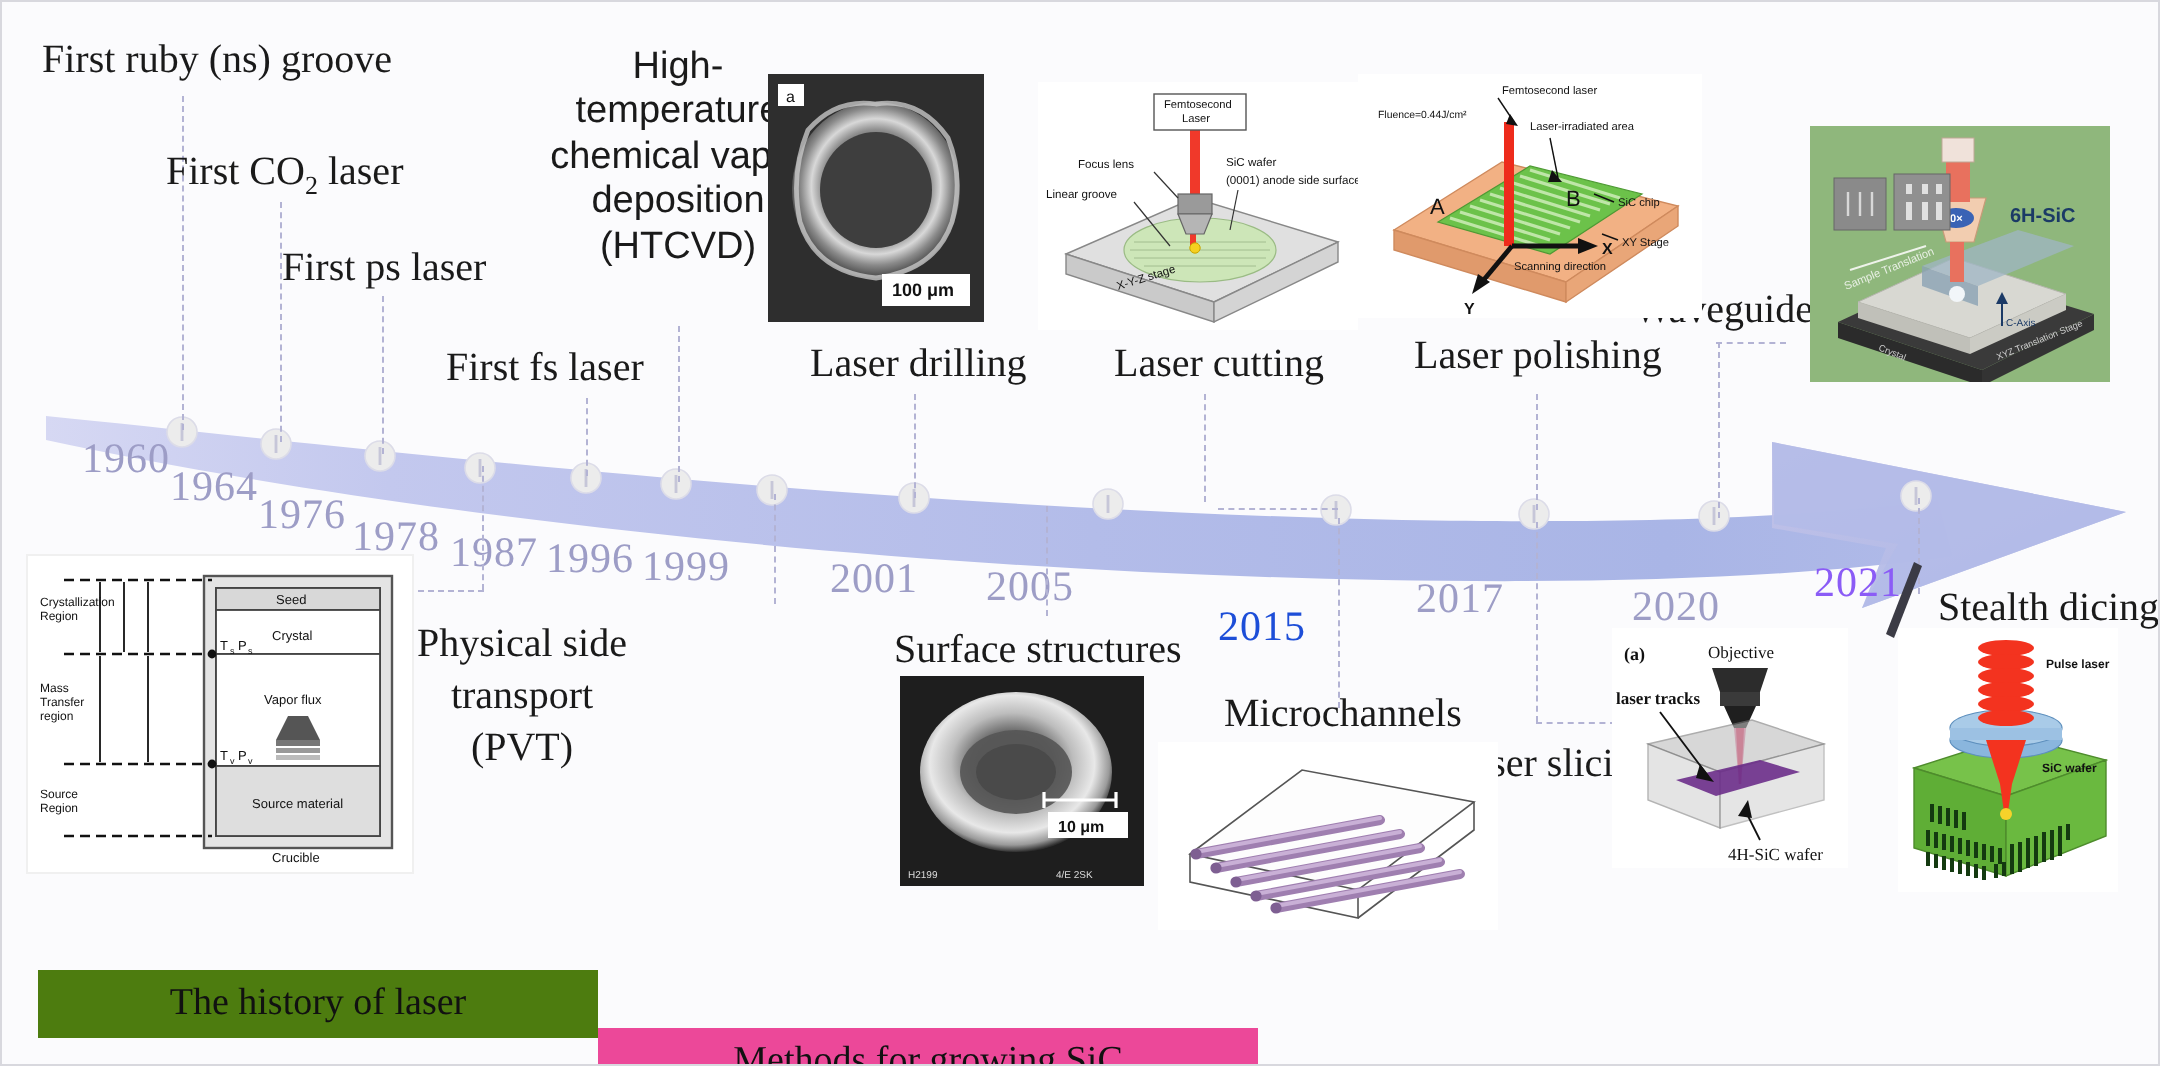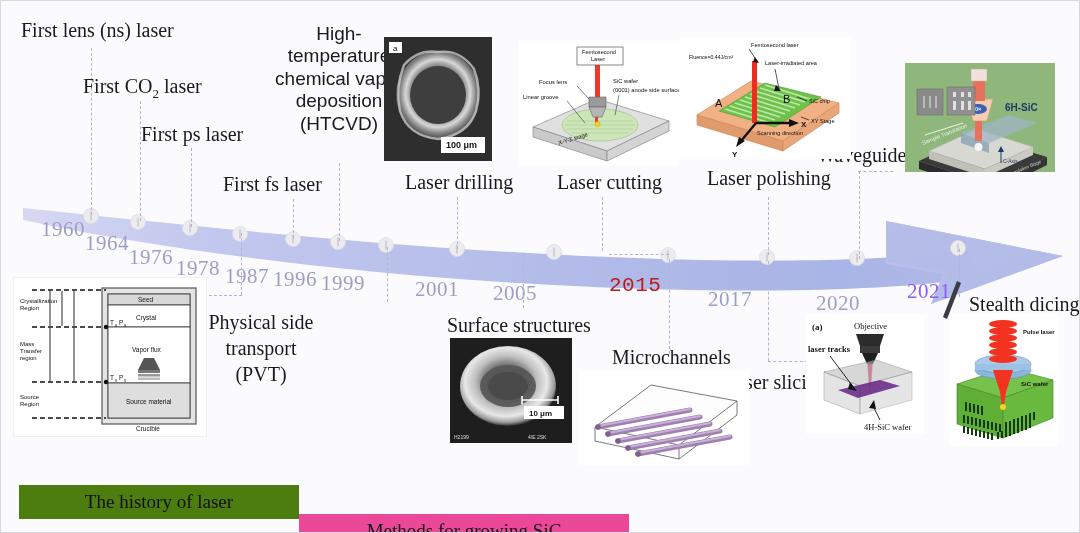--- a/index.html
+++ b/index.html
@@ -163,21 +163,21 @@
   <div id="years-layer" class="abs" style="left:0;top:0;width:1080px;height:533px;">
       <div class="year" style="left: 40px; top: 216px; color: rgb(157, 157, 198);">1960</div>
       <div class="year" style="left: 84px; top: 230px; color: rgb(157, 157, 198);">1964</div>
       <div class="year" style="left: 128px; top: 244px; color: rgb(157, 157, 198);">1976</div>
       <div class="year" style="left: 175px; top: 255px; color: rgb(157, 157, 198);">1978</div>
       <div class="year" style="left: 224px; top: 263px; color: rgb(157, 157, 198);">1987</div>
       <div class="year" style="left: 272px; top: 266px; color: rgb(157, 157, 198);">1996</div>
       <div class="year" style="left: 320px; top: 270px; color: rgb(157, 157, 198);">1999</div>
       <div class="year" style="left: 414px; top: 276px; color: rgb(157, 157, 198);">2001</div>
       <div class="year" style="left: 492px; top: 280px; color: rgb(157, 157, 198);">2005</div>
-      <div class="year" style="left: 608px; top: 273px; color: #b91c1c; font-family: Liberation Mono, monospace;">2015</div>
+      <div class="year" style="left: 608px; top: 300px; color: #1d4ed8;">2015</div>
       <div class="year" style="left: 707px; top: 286px; color: rgb(157, 157, 198);">2017</div>
       <div class="year" style="left: 815px; top: 290px; color: rgb(157, 157, 198);">2020</div>
       <div class="year" style="left: 906px; top: 278px; color: #8b5cf6;">2021</div>
     </div>
 
   <div class="dash-v" style="left:90px;top:47px;height:167px;"></div>
 
   <div class="dash-v" style="left:139px;top:100px;height:120px;"></div>
 
   <div class="dash-v" style="left:190px;top:147px;height:79px;"></div>
@@ -204,21 +204,21 @@
   <div class="dash-v" style="left:767px;top:196px;height:58px;"></div>
 
   <div class="dash-v" style="left:767px;top:260px;height:100px;"></div>
   <div class="dash-h" style="left:767px;top:360px;width:40px;"></div>
 
   <div class="dash-h" style="left:857px;top:170px;width:35px;"></div>
   <div class="dash-v" style="left:858px;top:170px;height:88px;"></div>
 
   <div class="dash-v" style="left:958px;top:248px;height:48px;"></div>
 
-  <div class="ev serif" style="left:20px;top:18px;font-size:20px;">First lens (ns) laser</div>
+  <div class="ev serif" style="left:20px;top:18px;font-size:20px;">First ruby (ns) groove</div>
 
   <div class="ev serif" style="left:82px;top:74px;font-size:20px;">
     <span>First CO</span><sub style="font-size:13px;">2</sub><span> laser</span>
   </div>
 
   <div class="ev serif" style="left:140px;top:122px;font-size:20px;">First ps laser</div>
 
   <div class="ev serif" style="left:222px;top:172px;font-size:20px;">First fs laser</div>
 
   <div class="ev sans wrap" style="left:272px;top:22px;width:132px;font-size:19px;line-height:1.18;">High-temperature chemical vapor deposition (HTCVD)</div>
@@ -402,21 +402,21 @@
       <line x1="96" y1="32" x2="100" y2="52" stroke="#111" stroke-width="0.7"></line>
       <polygon points="97,48 102,54 95,54" fill="#111"></polygon>
       <text x="130" y="66" font-family="Liberation Sans, sans-serif" font-size="5.6" fill="#111">SiC chip</text>
       <line x1="128" y1="64" x2="118" y2="60" stroke="#111" stroke-width="0.7"></line>
       <text x="132" y="86" font-family="Liberation Sans, sans-serif" font-size="5.6" fill="#111">XY Stage</text>
       <line x1="130" y1="83" x2="122" y2="80" stroke="#111" stroke-width="0.7"></line>
       <text x="78" y="98" font-family="Liberation Sans, sans-serif" font-size="5.6" fill="#111">Scanning direction</text>
     </svg>
   </div>
 
-  <div class="panel" style="left:904px;top:62px;width:150px;height:109px;">
+  <div class="panel" style="left:904px;top:62px;width:150px;height:128px;">
     <svg class="panel-inner" viewBox="0 0 150 128">
       <rect x="0" y="0" width="150" height="128" fill="#8fb77c"></rect>
 
       <polygon points="14,98 70,72 142,94 86,122" fill="#3a3a3a"></polygon>
       <polygon points="14,98 14,106 86,130 86,122" fill="#2b2b2b"></polygon>
       <polygon points="86,122 86,130 142,102 142,94" fill="#333"></polygon>
 
       <polygon points="24,88 72,66 128,84 80,106" fill="#d8d8d2" stroke="#b5b5ae" stroke-width="0.5"></polygon>
       <polygon points="24,88 24,96 80,114 80,106" fill="#c0c0b9"></polygon>
       <polygon points="80,106 80,114 128,92 128,84" fill="#cbcbc4"></polygon>

